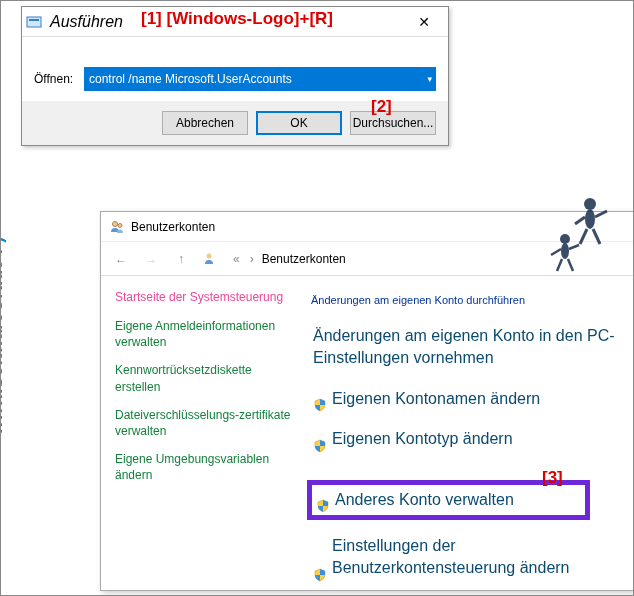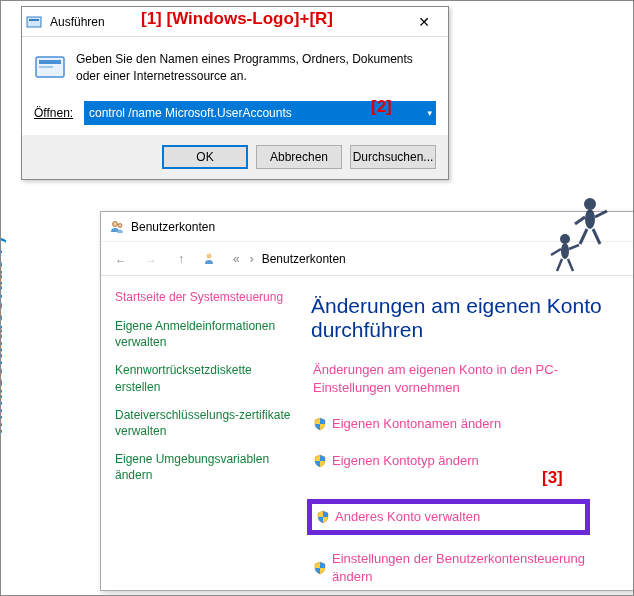--- a/index.html
+++ b/index.html
@@ -2,27 +2,27 @@
 <html><head>
   <meta charset="utf-8">
   <style>
     * { margin: 0; padding: 0; box-sizing: border-box; font-family: "Segoe UI", Tahoma, sans-serif; }
     body { width: 634px; height: 596px; background: #fff; position: relative; border: 1px solid #888; overflow: hidden; }
     
     
     .run-dialog { position: absolute; top: 5px; left: 20px; width: 428px; background: #fff; border: 1px solid #888; box-shadow: 2px 2px 4px rgba(0,0,0,0.2); }
     .titlebar { height: 30px; display: flex; align-items: center; padding: 0 4px; background: #fff; border-bottom: 1px solid #ddd; }
     .tb-icon { width: 16px; height: 16px; margin-right: 8px; display: flex; align-items: center; justify-content: center; }
-    .tb-title { flex: 1; font-size: 12px; }
+    .tb-title { flex: 1; font-size: 16px; font-style: italic; }
     .tb-close { width: 40px; height: 28px; display: flex; align-items: center; justify-content: center; font-size: 14px; cursor: pointer; }
     .run-body { padding: 14px 12px 10px 12px; background: #fff; }
     .run-row1 { display: flex; align-items: flex-start; gap: 10px; }
     .run-icon { width: 32px; height: 32px; flex-shrink: 0; }
     .run-desc { font-size: 12px; color: #000; line-height: 1.4; }
-    .run-row2 { display: flex; align-items: center; gap: 10px; margin-top: 16px; text-decoration: underline; }
+    .run-row2 { display: flex; align-items: center; gap: 10px; margin-top: 16px; }
     .run-label { font-size: 12px; min-width: 40px; }
     .run-input-wrap { flex: 1; position: relative; }
     .run-input { width: 100%; height: 24px; padding: 2px 20px 2px 4px; font-size: 12px; border: 1px solid #0078d7; background: #0078d7; color: #fff; }
     .run-input::selection { background: #0078d7; color: #fff; }
     .run-dd { position: absolute; right: 4px; top: 50%; transform: translateY(-50%); font-size: 9px; color: #fff; pointer-events: none; }
     .run-buttons { background: #f0f0f0; padding: 10px 12px; display: flex; justify-content: flex-end; gap: 8px; }
     .run-btn { min-width: 86px; height: 24px; font-size: 12px; background: #e1e1e1; border: 1px solid #adadad; cursor: pointer; }
     .run-btn.default { border: 2px solid #0078d7; }
     
     
@@ -39,22 +39,22 @@
     .cp-nav { height: 34px; display: flex; align-items: center; padding: 0 8px; gap: 6px; border-bottom: 1px solid #e0e0e0; font-size: 12px; }
     .nav-btn { width: 24px; height: 24px; display: flex; align-items: center; justify-content: center; color: #888; cursor: pointer; border-radius: 2px; }
     .nav-sep { color: #888; margin: 0 2px; }
     .nav-crumb { color: #000; font-size: 12px; }
     .cp-body { display: flex; height: calc(100% - 64px); }
     .cp-sidebar { width: 200px; padding: 14px 8px 14px 14px; font-size: 12px; }
     .sb-home { color: #ec4899; margin-bottom: 14px; cursor: pointer; }
     .sb-item { color: #15803d; margin-bottom: 12px; line-height: 1.35; cursor: pointer; display: flex; align-items: flex-start; gap: 4px; }
     .sb-item .shield { flex-shrink: 0; margin-top: 1px; }
     .cp-main { flex: 1; padding: 18px 10px 10px 10px; }
-    .cp-heading { font-size: 21px; color: #003399; margin-bottom: 16px; font-weight: normal; }
-    .cp-link { color: #ec4899; font-size: 13px; margin-bottom: 12px; display: flex; align-items: center; gap: 5px; line-height: 1.4; cursor: pointer; padding: 3px 2px; }
+    .cp-heading { font-size: 11px; color: #003399; margin-bottom: 16px; font-weight: normal; }
+    .cp-link { color: #0c4a6e; font-size: 16px; margin-bottom: 12px; display: flex; align-items: flex-end; gap: 5px; line-height: 1.4; cursor: pointer; padding: 3px 2px; }
     .cp-link.boxed { border: 5px solid #6d28d9; padding: 4px 4px; margin-left: -4px; margin-right: 40px; }
     .shield { width: 14px; height: 14px; display: inline-block; flex-shrink: 0; }
     
     
     .watermark { position: absolute; left: 6px; bottom: 160px; transform: rotate(-90deg); transform-origin: left bottom; color: #0088dd; font-size: 18px; font-weight: bold; white-space: nowrap; }
     
     
     .deco { position: absolute; top: 188px; right: 8px; width: 90px; height: 90px; opacity: 0.85; }
   </style>
 </head>
@@ -65,41 +65,31 @@
     <span class="tb-icon">
       <svg viewBox="0 0 16 16" width="16" height="16">
           <rect x="1" y="3" width="14" height="10" fill="#d0e7ff" stroke="#3a7fc4"></rect>
           <rect x="3" y="5" width="10" height="2" fill="#3a7fc4"></rect>
         </svg>
     </span>
     <span class="tb-title">Ausführen</span>
     <div class="tb-close">✕</div>
   </div>
   <div class="run-body">
-    <div class="run-row1">
-      <div class="run-icon">
-        <svg viewBox="0 0 32 32" width="32" height="32">
-            <rect x="2" y="6" width="28" height="20" rx="2" fill="#e8f2ff" stroke="#4a90d9" stroke-width="1.5"></rect>
-            <rect x="5" y="9" width="22" height="4" fill="#4a90d9"></rect>
-            <rect x="5" y="15" width="14" height="2" fill="#a0c8ee"></rect>
-          </svg>
-      </div>
-      <div class="run-desc">Geben Sie den Namen eines Programms, Ordners, Dokuments oder einer Internetressource an.</div>
-    </div>
     <div class="run-row2">
       <span class="run-label">Öffnen:</span>
       <div class="run-input-wrap">
         <input class="run-input" value="control /name Microsoft.UserAccounts" style="">
         <span class="run-dd">▾</span>
       </div>
     </div>
   </div>
   <div class="run-buttons">
+    <button class="run-btn">Abbrechen</button>
     <button class="run-btn default">OK</button>
-    <button class="run-btn">Abbrechen</button>
     <button class="run-btn">Durchsuchen...</button>
   </div>
 </div>
 
 <div class="annot annot1">[1]  [Windows-Logo]+[R]</div>
 <div class="annot annot2">[2]</div>
 
 <div class="cp-window">
   <div class="cp-titlebar">
     <span class="cp-tb-icon">

